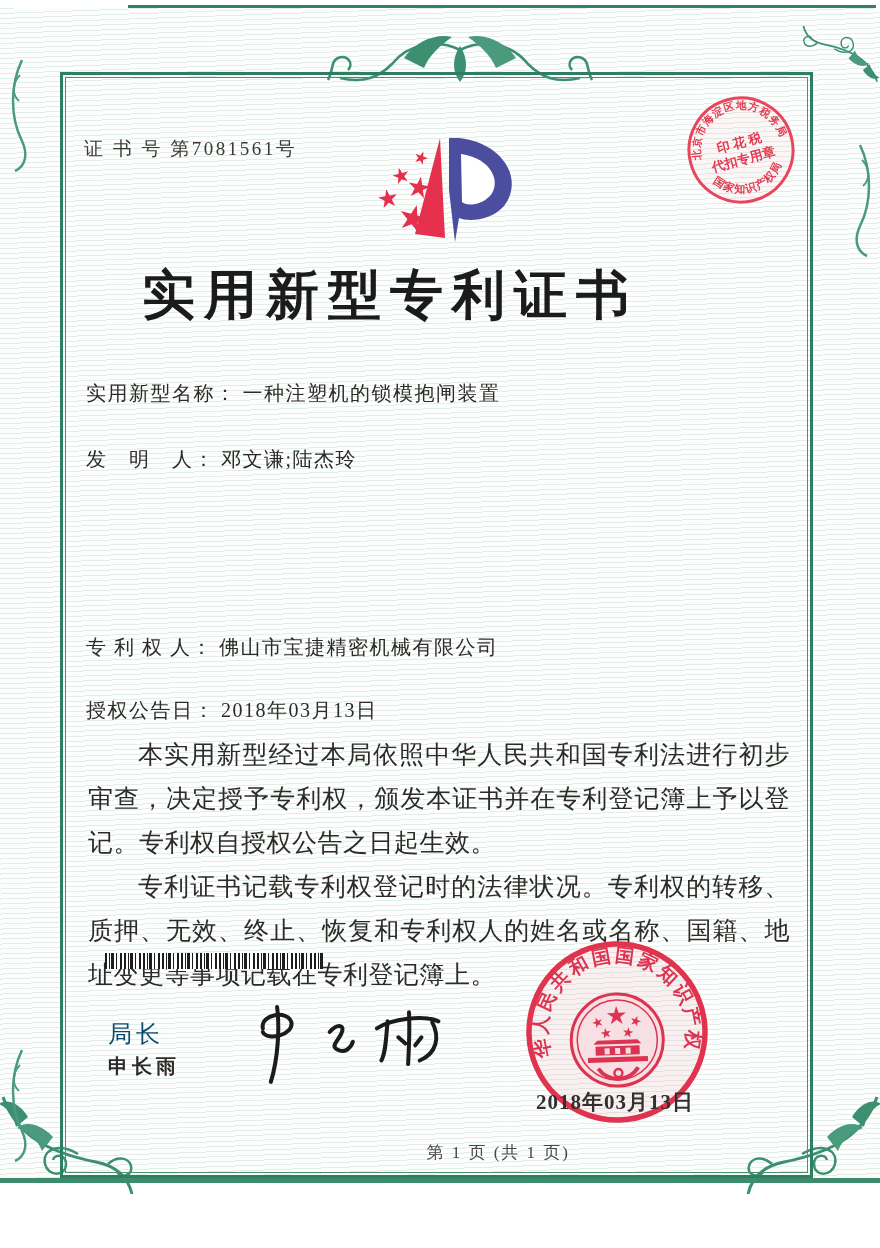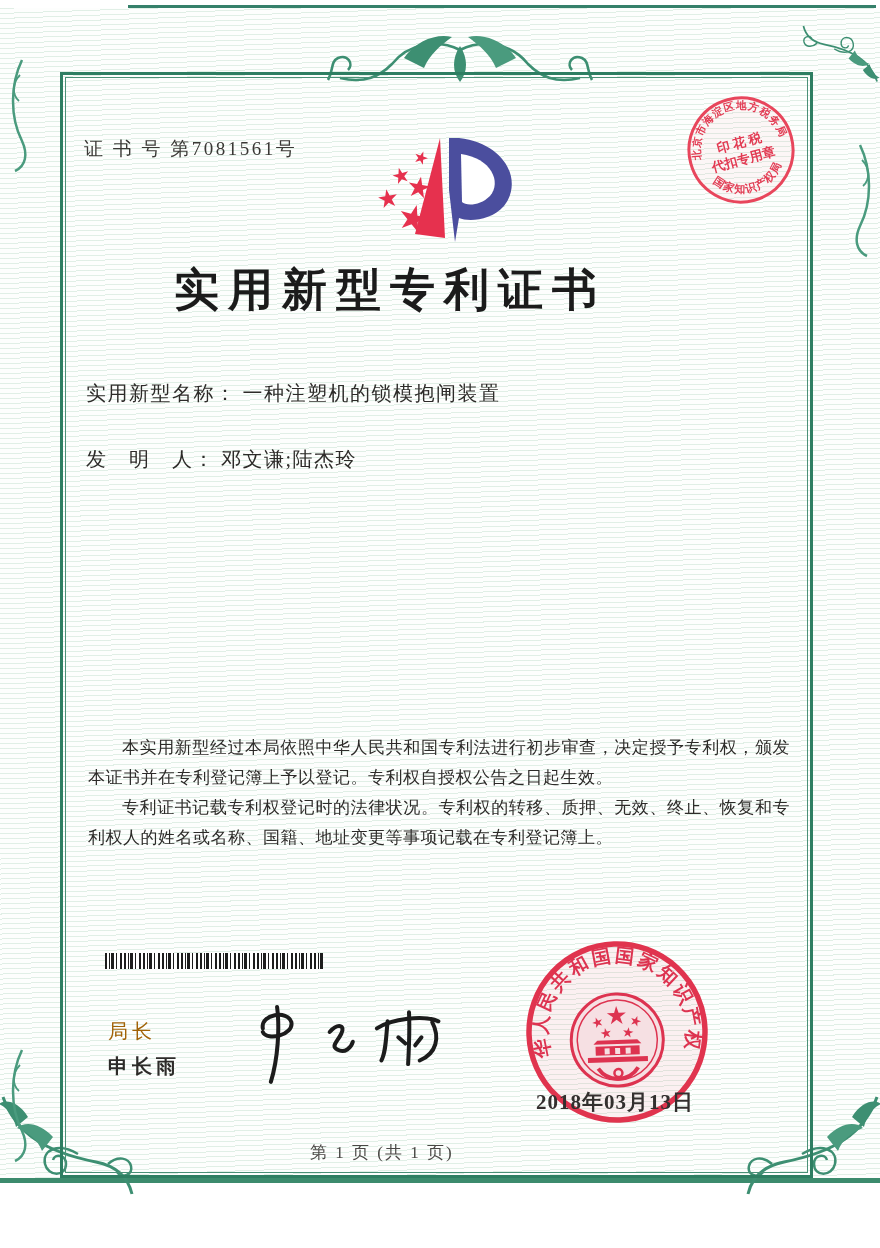--- a/index.html
+++ b/index.html
@@ -25,49 +25,49 @@
     border:3px solid #2e7e62;
   }
   .frame::after{
     content:"";position:absolute;left:2px;top:2px;right:2px;bottom:2px;
     border:1px solid #4a9077;
   }
   .cert-no{position:absolute;left:84px;top:136px;font-size:19px;letter-spacing:2.5px;color:#3a3835;}
   .logo{position:absolute;left:355px;top:130px;}
   .title{
     position:absolute;left:0;top:260px;width:780px;text-align:center;
-    font-size:45px;font-weight:700;letter-spacing:9px;color:#1b1b1b;
+    font-size:53px;font-weight:700;letter-spacing:9px;color:#1b1b1b;
   }
   .field{position:absolute;left:86px;font-size:20px;letter-spacing:1.5px;white-space:nowrap;color:#2d2b29;}
   .flabel{margin-right:6px;}
   .body-text{
     position:absolute;left:88px;top:733px;width:702px;
-    font-size:17px;line-height:30px;text-align:justify;color:#2d2b29;letter-spacing:0.5px;
+    font-size:25px;line-height:44px;text-align:justify;color:#2d2b29;letter-spacing:0.5px;
   }
   .body-text p{margin:0;text-indent:2em;}
   .barcode{
     position:absolute;left:105px;top:953px;width:218px;height:16px;
     background:repeating-linear-gradient(90deg,
       #1d1d1d 0px,#1d1d1d 2px,#fff 2px,#fff 4px,
       #1d1d1d 4px,#1d1d1d 5px,#fff 5px,#fff 6px,
       #1d1d1d 6px,#1d1d1d 9px,#fff 9px,#fff 11px,
       #1d1d1d 11px,#1d1d1d 12px,#fff 12px,#fff 15px,
       #1d1d1d 15px,#1d1d1d 17px,#fff 17px,#fff 19px);
   }
-  .sig-title{position:absolute;left:108px;top:1018px;font-size:20px;letter-spacing:4px;color:#a16207;}
+  .sig-title{position:absolute;left:108px;top:1018px;font-size:24px;letter-spacing:4px;color:#0c4a6e;}
   .sig-name{position:absolute;left:108px;top:1053px;font-size:20px;letter-spacing:4px;color:#2d2b29;font-weight:bold;}
   .signature{position:absolute;left:245px;top:998px;}
   .tax-stamp{position:absolute;left:665px;top:74px;}
   .official-seal{position:absolute;left:517px;top:932px;}
   .seal-date{
     position:absolute;left:510px;top:1088px;width:210px;text-align:center;
     font-size:21px;letter-spacing:1px;color:#332f2e;font-weight:600;
   }
   .footer{
-    position:absolute;left:310px;top:1141px;width:260px;text-align:left;
+    position:absolute;left:310px;top:1141px;width:260px;text-align:right;
     font-size:17px;letter-spacing:2px;color:#4a4845;
   }
   .ornament{position:absolute;}
   svg{display:block;}
 </style>
 </head>
 <body>
 
 <div class="page">
 
@@ -159,20 +159,26 @@
     </g>
   </svg>
 
   <div class="title">实用新型专利证书</div>
 
   <div class="field" style="top:380px">
     <span class="flabel">实用新型名称：</span><span class="fvalue">一种注塑机的锁模抱闸装置</span>
   </div>
   <div class="field" style="top:446px">
     <span class="flabel">发　明　人：</span><span class="fvalue">邓文谦;陆杰玲</span>
+  </div>
+  <div class="field" style="top:634px">
+    <span class="flabel">专 利 权 人：</span><span class="fvalue">佛山市宝捷精密机械有限公司</span>
+  </div>
+  <div class="field" style="top:697px">
+    <span class="flabel">授权公告日：</span><span class="fvalue">2018年03月13日</span>
   </div>
 
   <div class="body-text">
     <p>本实用新型经过本局依照中华人民共和国专利法进行初步审查，决定授予专利权，颁发本证书并在专利登记簿上予以登记。专利权自授权公告之日起生效。</p>
     <p>专利证书记载专利权登记时的法律状况。专利权的转移、质押、无效、终止、恢复和专利权人的姓名或名称、国籍、地址变更等事项记载在专利登记簿上。</p>
   </div>
 
   <div class="barcode"></div>
 
   <div class="sig-title">局长</div>

